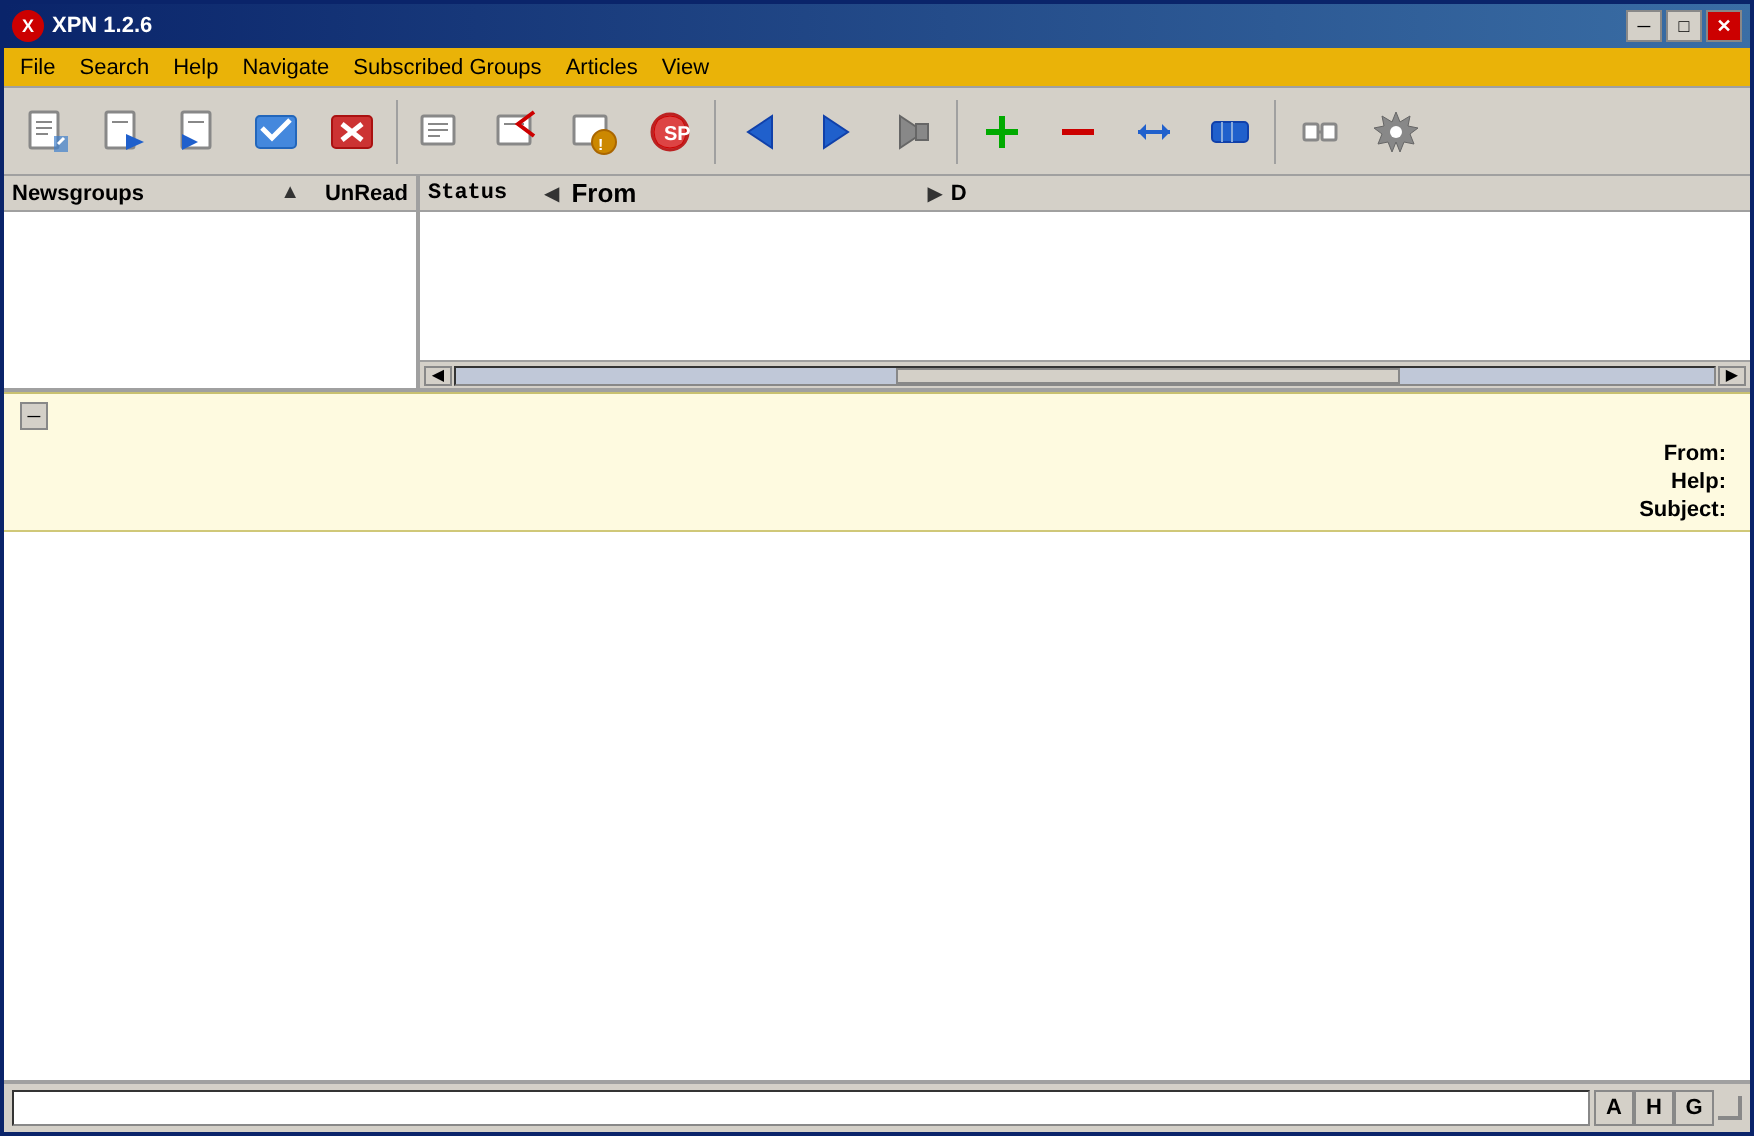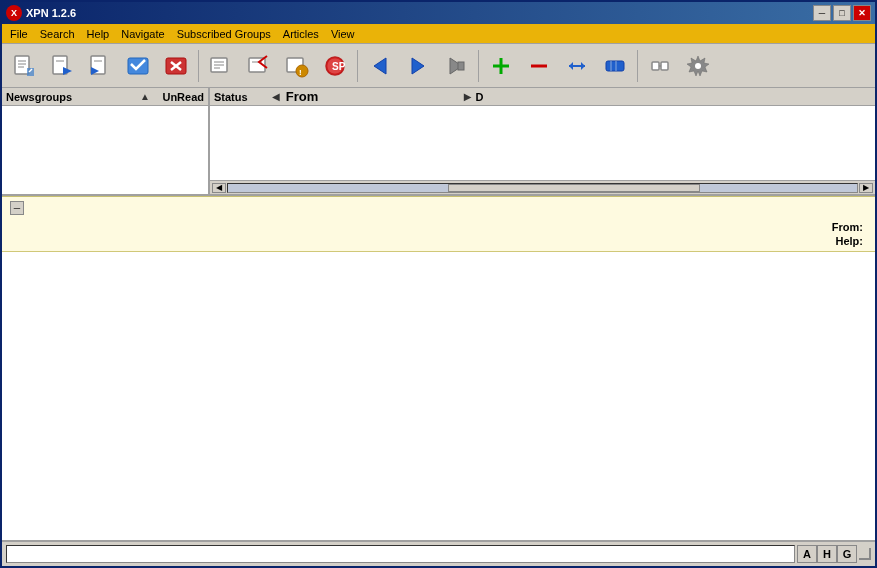--- a/index.html
+++ b/index.html
@@ -468,21 +468,21 @@
         <div id="newsgroups-header" style="background:#d4d0c8;height:18px;display:flex;align-items:center;border-bottom:1px solid #a0a0a0;padding:0 4px;gap:4px;">
           <span style="font-size:11px;font-weight:bold;flex:1;">Newsgroups</span>
           <span style="font-size:10px;color:#333;">▲</span>
           <span style="font-size:11px;font-weight:bold;text-align:right;width:50px;">UnRead</span>
         </div>
         <div id="newsgroups-list" style="flex:1;background:white;"></div>
       </div>
 
       <div id="articles-panel" style="flex:1;display:flex;flex-direction:column;">
         <div id="articles-header" style="background:#d4d0c8;height:18px;display:flex;align-items:center;border-bottom:1px solid #a0a0a0;padding:0;">
-          <span style="font-size:11px;font-weight:bold;padding:0 4px;width:60px;">Status</span>
+          <span style="font-size:11px;font-weight:bold;padding:0 4px;width:60px;font-family:Liberation Mono, monospace;">Status</span>
           <span style="font-size:10px;color:#333;padding:0 2px;">◀</span>
           <span style="font-size:13px;font-weight:bold;width:180px;padding:0 4px;">From</span>
           <span style="font-size:10px;color:#333;padding:0 2px;">▶</span>
           <span style="font-size:11px;font-weight:bold;width:20px;padding:0 2px;">D</span>
         </div>
         <div id="articles-list" style="flex:1;background:white;"></div>
         <div id="articles-scrollbar-h" style="height:14px;background:#d4d0c8;border-top:1px solid #a0a0a0;display:flex;align-items:center;padding:2px;gap:1px;">
           <div class="scrollbar-arrow" style="font-size:8px;">◀</div>
           <div id="scrollbar-track" style="flex:1;height:10px;background:#c0c8d8;border:1px inset #888;position:relative;">
             <div id="scrollbar-thumb" style="position:absolute;left:35%;width:40%;height:8px;background:#d4d0c8;border:1px solid #888;top:0;"></div>
@@ -498,20 +498,24 @@
           <div id="preview-collapse" style="width:14px;height:14px;background:#d4d0c8;border:1px solid #888;display:flex;align-items:center;justify-content:center;cursor:pointer;font-size:9px;font-weight:bold;">─</div>
         </div>
         <div class="preview-field">
           <span class="preview-label">From:</span>
           <span class="preview-value"></span>
         </div>
         <div class="preview-field">
           <span class="preview-label">Help:</span>
           <span class="preview-value"></span>
         </div>
+        <div class="preview-field">
+          <span class="preview-label">Subject:</span>
+          <span class="preview-value"></span>
+        </div>
       </div>
       <div id="preview-body" style="flex:1;background:white;"></div>
     </div>
 
   </div>
 
   <div id="status-bar" style="height:26px;background:#d4d0c8;border-top:2px solid #a0a0a0;display:flex;align-items:center;padding:0 4px;gap:2px;position:absolute;bottom:0;left:0;right:0;">
     <input type="text" id="status-input" style="flex: 1 1 0%; height: 18px; border: 1px inset rgb(136, 136, 136); background: white; padding: 0px 2px; font-size: 11px; font-family: Tahoma, Arial, sans-serif;" value="">
     <div id="status-tabs" style="display:flex;gap:0;">
       <div class="status-tab">A</div>

